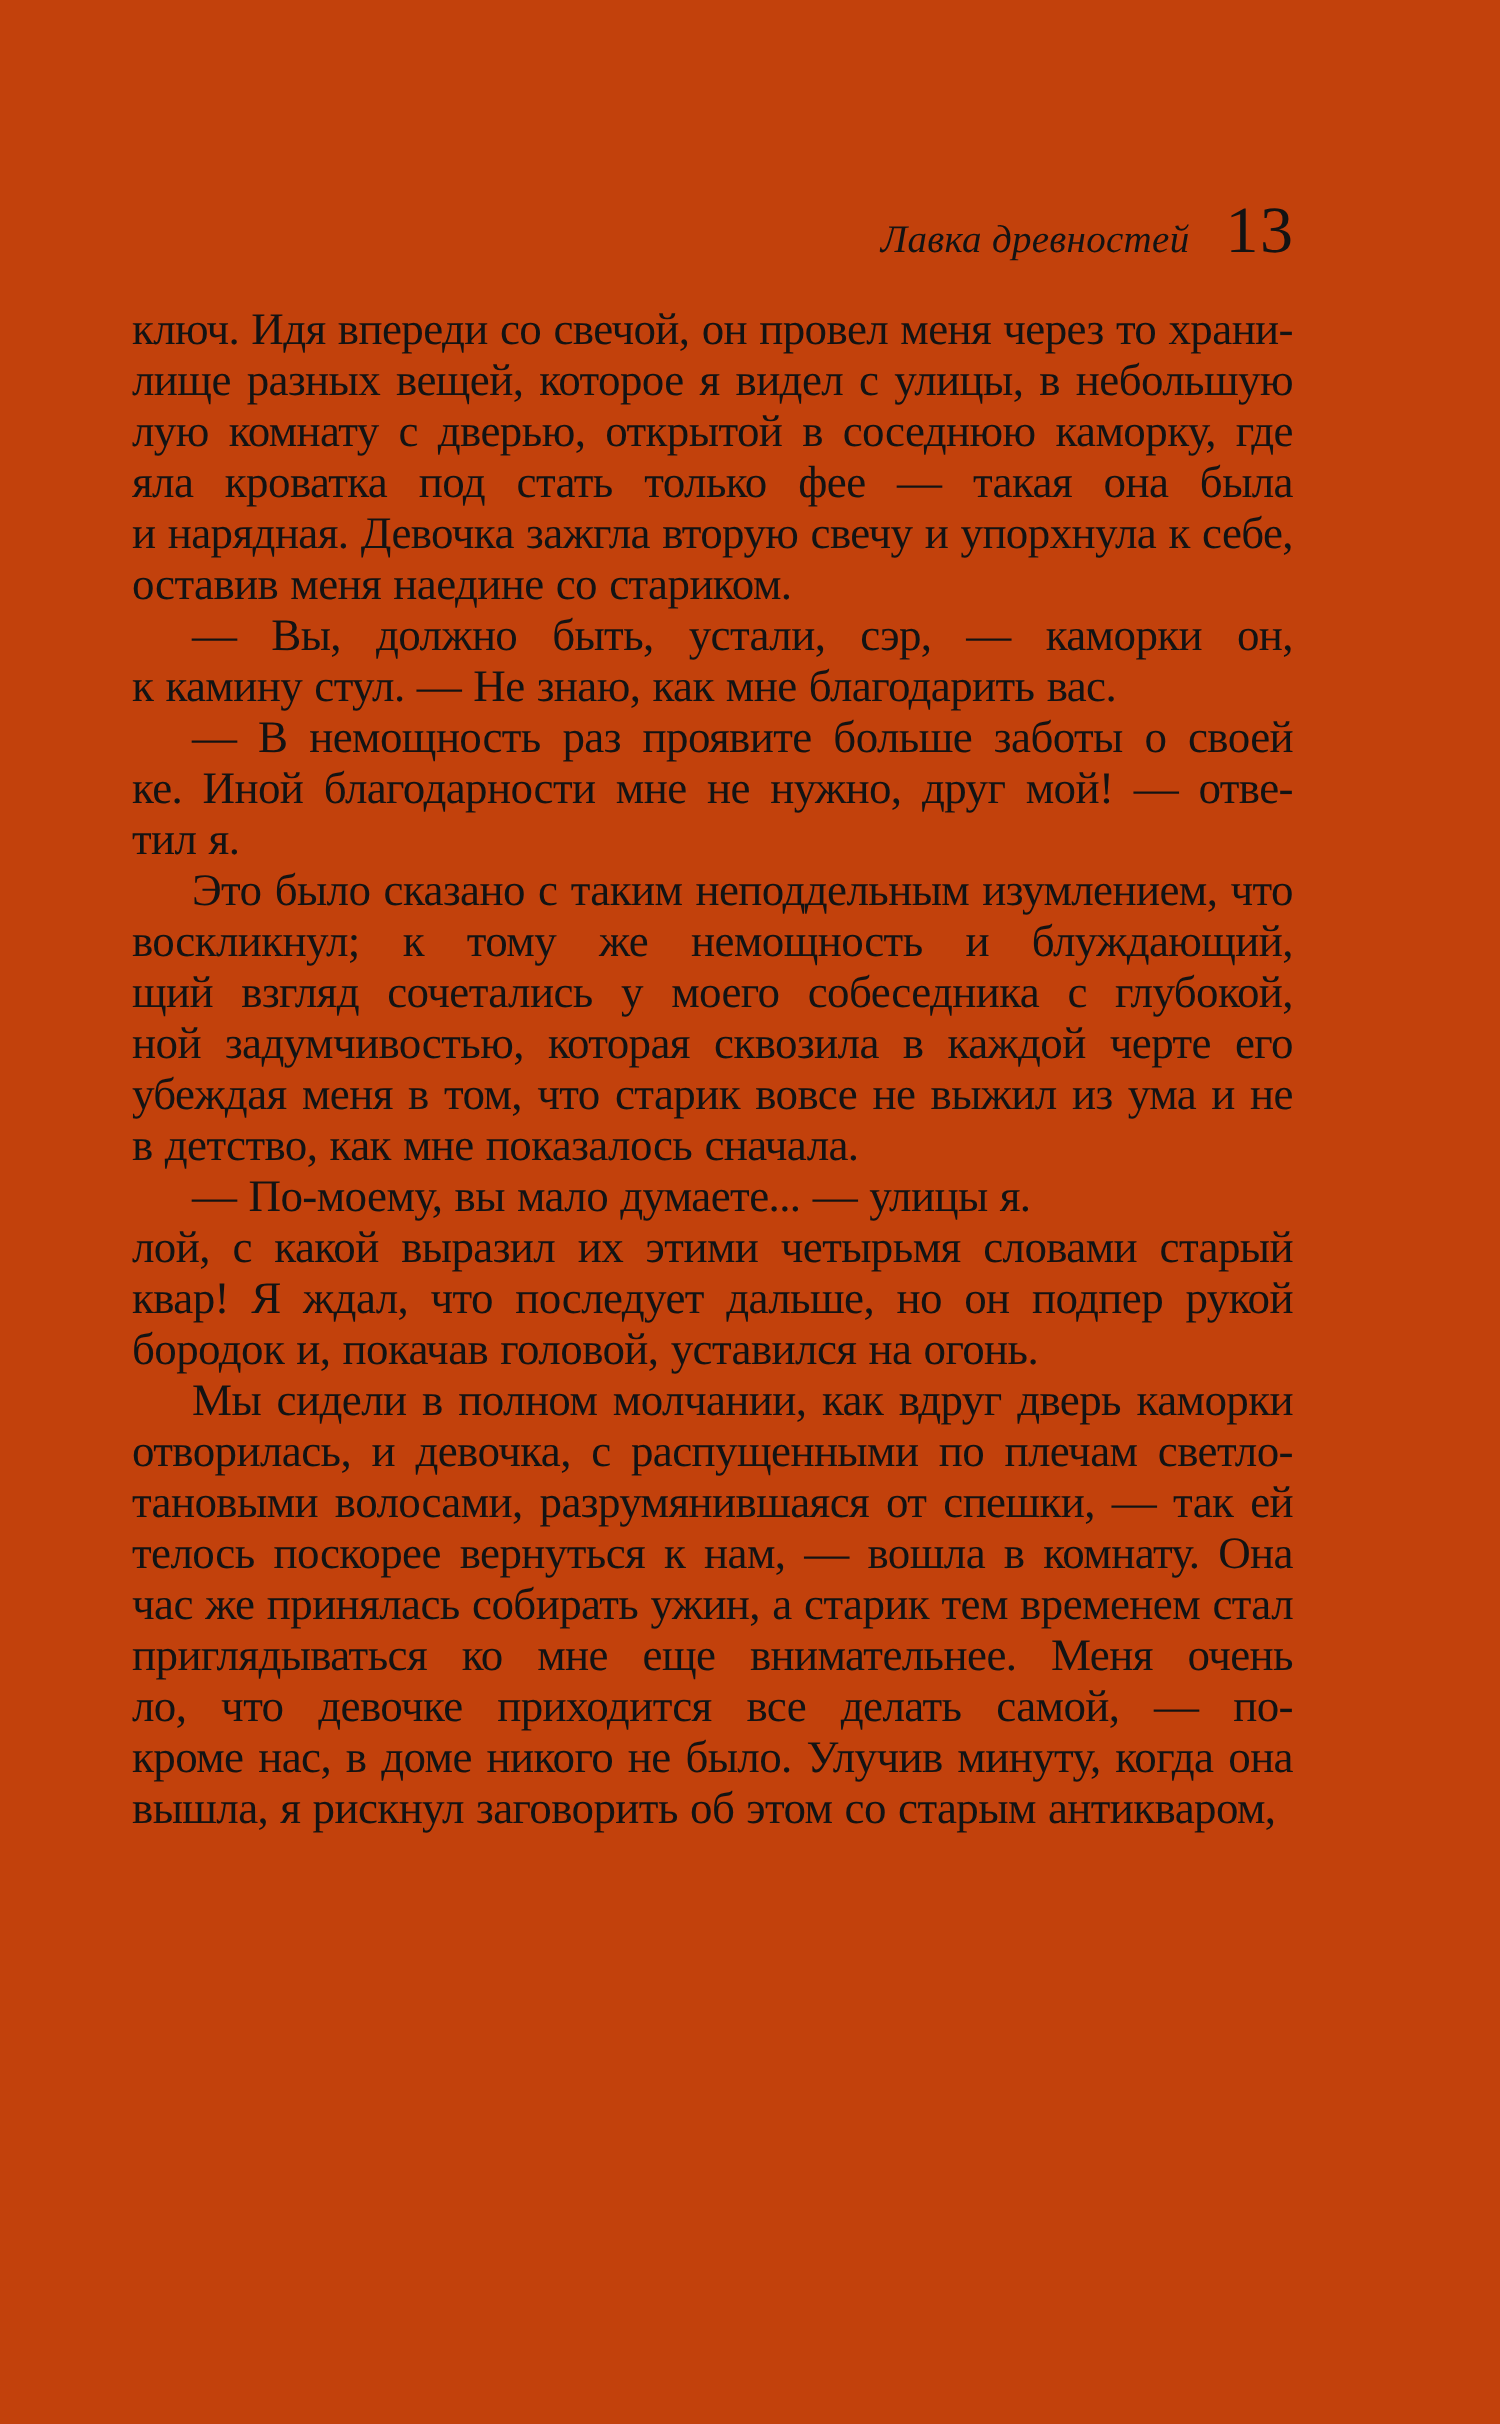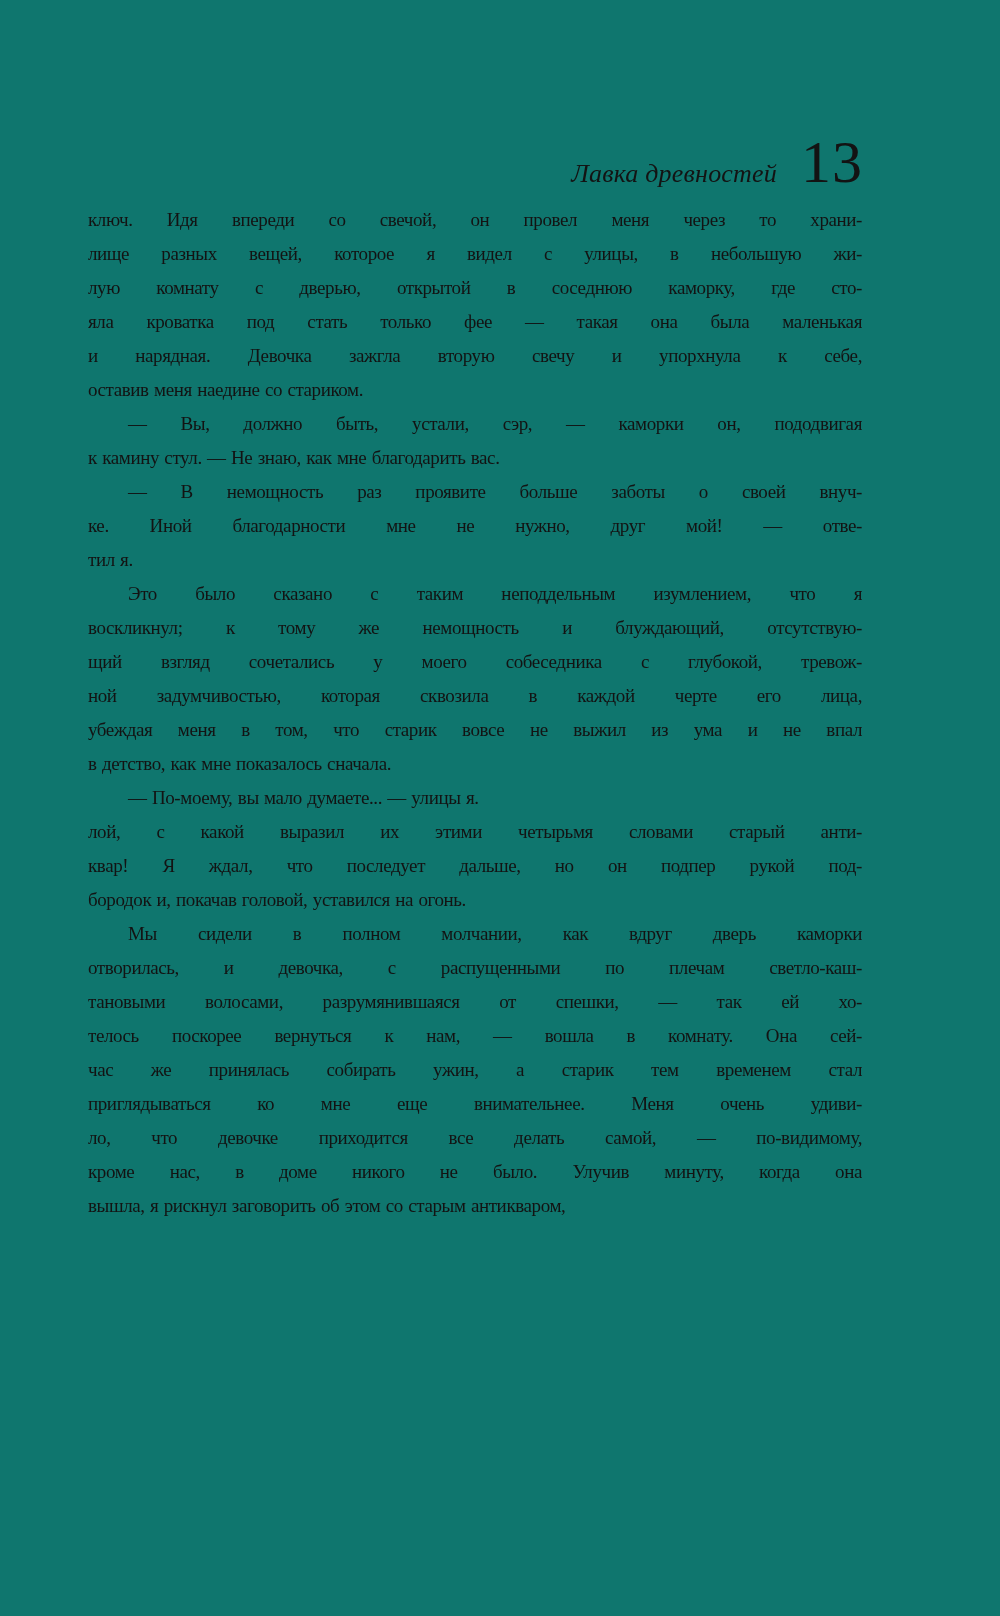--- a/index.html
+++ b/index.html
@@ -4,56 +4,56 @@
 <style>
   html, body {
     margin: 0;
     padding: 0;
     background: #ffffff;
   }
   .page {
     position: relative;
     width: 1000px;
     height: 1616px;
-    background: #0f766e;
+    background: #c2410c;
     color: #131313;
     font-family: "Liberation Serif", "DejaVu Serif", serif;
     overflow: hidden;
   }
   .header {
     position: absolute;
     top: 128px;
     right: 137px;
     display: flex;
     align-items: baseline;
     gap: 24px;
     white-space: nowrap;
   }
   .running-title {
     font-style: italic;
     font-size: 26px;
     letter-spacing: 0.2px;
   }
   .page-number {
-    font-size: 60px;
+    font-size: 44px;
     font-weight: 400;
     letter-spacing: 1px;
   }
   .body-text {
     position: absolute;
     left: 88px;
     top: 203px;
     width: 774px;
   }
   .para {
     margin: 0;
     padding: 0;
   }
   .line {
-    font-size: 19px;
+    font-size: 30px;
     line-height: 34px;
     height: 34px;
     letter-spacing: -0.4px;
     word-spacing: 1px;
     text-align: justify;
     text-align-last: justify;
     -moz-text-align-last: justify;
     overflow: hidden;
     white-space: normal;
   }

